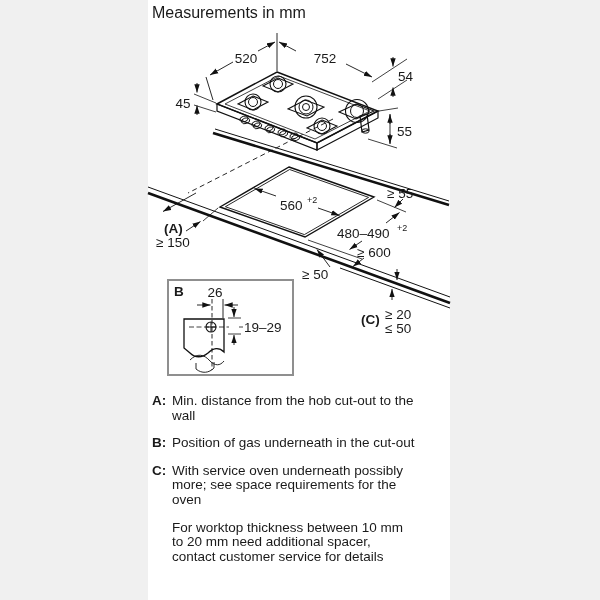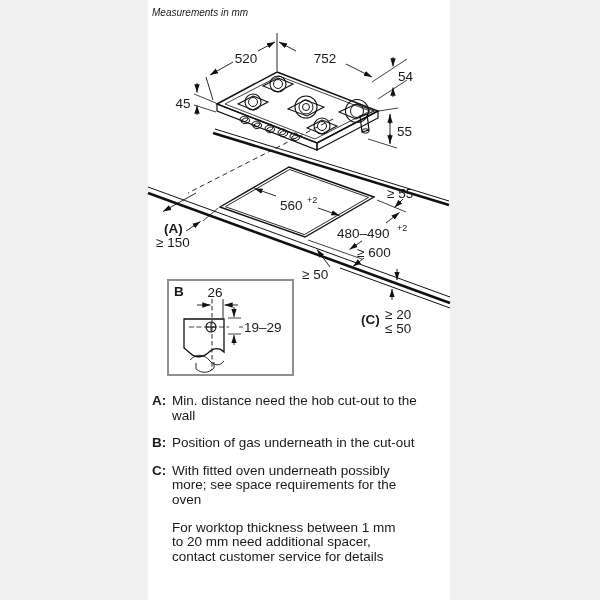--- a/index.html
+++ b/index.html
@@ -1,19 +1,19 @@
 <!DOCTYPE html>
 <html><head>
 <meta charset="utf-8">
 <style>
   html,body{margin:0;padding:0;width:600px;height:600px;background:#f0f0f0;
     font-family:"Liberation Sans","DejaVu Sans",sans-serif;color:#1a1a1a;}
   #stage{position:relative;width:600px;height:600px;overflow:hidden;}
   .content{position:absolute;left:148px;top:0;width:302px;height:600px;background:#ffffff;}
-  .title{position:absolute;left:152px;top:5px;font-size:10px;line-height:16px;color:#1a1a1a;font-style:italic;}
+  .title{position:absolute;left:152px;top:5px;font-size:16px;line-height:16px;color:#1a1a1a;}
   svg.diagram{position:absolute;left:0;top:0;width:600px;height:600px;}
   svg text{font-family:"Liberation Sans","DejaVu Sans",sans-serif;font-size:13.5px;fill:#1a1a1a;}
   svg text.sup{font-size:9px;}
   svg text.bold{font-weight:bold;}
   .legend{position:absolute;left:152px;top:394px;width:296px;font-size:13.5px;line-height:14.6px;}
   .legend-item{display:flex;margin-bottom:13px;}
   .legend-key{width:20px;flex:0 0 20px;font-weight:bold;white-space:pre;}
   .legend-text{white-space:pre-line;}
   .ln{stroke:#111;fill:none;}
 </style>
@@ -199,33 +199,33 @@
       <path class="ln" stroke-width="0.9" d="M234,307 L234,317" marker-end="url(#ah)"></path>
       <path class="ln" stroke-width="0.9" d="M234,345 L234,335" marker-end="url(#ah)"></path>
       <path class="ln" stroke-width="0.8" d="M239,327 L243,327"></path>
       <text x="244" y="332">19–29</text>
     </g>
   </svg>
 
   <div class="legend">
     <div class="legend-item">
       <div class="legend-key">A:</div>
-      <div class="legend-text">Min. distance need the hob cut-out to the
+      <div class="legend-text">Min. distance from the hob cut-out to the
 wall</div>
     </div>
     <div class="legend-item">
       <div class="legend-key">B:</div>
       <div class="legend-text">Position of gas underneath in the cut-out</div>
     </div>
     <div class="legend-item">
       <div class="legend-key">C:</div>
-      <div class="legend-text">With fitted oven underneath possibly
+      <div class="legend-text">With service oven underneath possibly
 more; see space requirements for the
 oven</div>
     </div>
     <div class="legend-item">
       <div class="legend-key"></div>
-      <div class="legend-text">For worktop thickness between 1 mm
+      <div class="legend-text">For worktop thickness between 10 mm
 to 20 mm need additional spacer,
 contact customer service for details</div>
     </div>
   </div>
 </div>
 
 </body></html>

